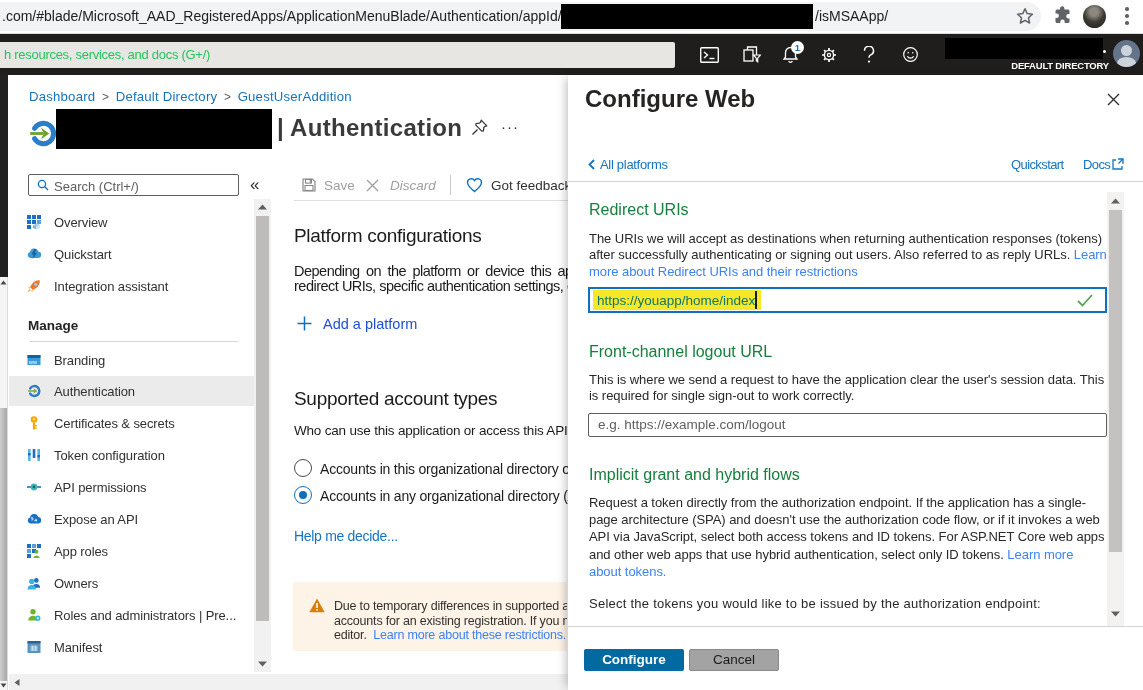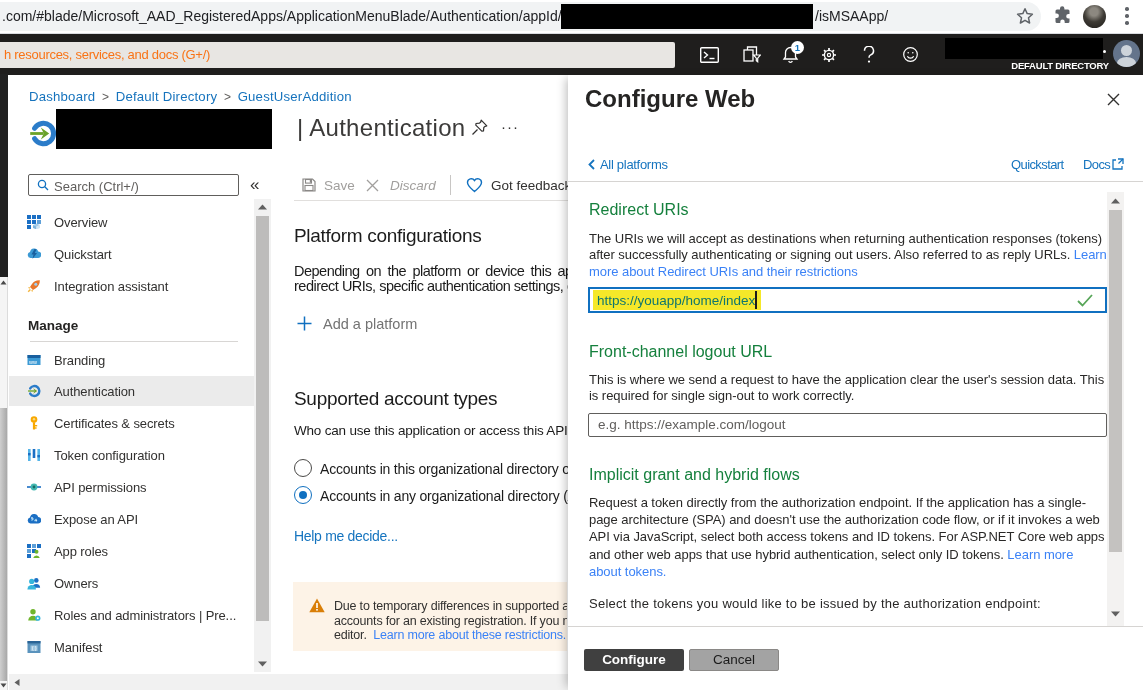--- a/index.html
+++ b/index.html
@@ -8,30 +8,30 @@
 .abs { position:absolute; }
 
 #browserbar { left:0; top:0; width:1143px; height:34px; background:#fff; border-bottom:1px solid #dadce0; }
 #pill { left:-24px; top:2px; width:1065px; height:29px; background:#f1f3f4; border-radius:15px; }
 #urltext { left:2px; top:0; height:33px; line-height:33px; font-size:14px; color:#202124; white-space:nowrap; }
 #urlredact { left:561px; top:4px; width:252px; height:25px; background:#000; }
 #url2 { left:815px; top:0; height:33px; line-height:33px; font-size:14px; color:#202124; }
 
 #azbar { left:0; top:34px; width:1143px; height:41px; background:#1f1e1d; }
 #azsearch { left:-8px; top:8px; width:683px; height:26px; background:#e8e6e3; border-radius:2px; }
-#azsearchtext { left:4px; top:8px; height:18px; line-height:26px; font-size:13px; letter-spacing:-0.28px; color:#f97316; }
+#azsearchtext { left:4px; top:8px; height:18px; line-height:26px; font-size:13px; letter-spacing:-0.28px; color:#22c55e; }
 #azredact { left:945px; top:4px; width:158px; height:21px; background:#000; }
 #azdot { left:1103px; top:16px; width:3px; height:3px; background:#fff; border-radius:50%; }
 #defdir { right:34px; top:26px; font-size:9.5px; font-weight:bold; color:#fff; letter-spacing:-0.2px; }
 
 #leftstrip { left:0; top:74px; width:8px; height:203px; background:#212121; }
 
 .crumb { font-size:13.2px; letter-spacing:0.2px; color:#1673bd; }
 .crumbsep { color:#605e5c; font-size:12px; }
-#title { font-size:24px; font-weight:400; letter-spacing:0.3px; color:#3b3a39;margin-left:20px; }
+#title { font-size:24px; font-weight:700; letter-spacing:0.3px; color:#3b3a39; }
 #blackname { left:56px; top:109px; width:216px; height:40px; background:#000; }
 
 #sidesearch { left:28px; top:174px; width:211px; height:22px; border:1px solid #605e5c; border-radius:2px; background:#fff; }
 #chev2 { left:250px; top:175px; font-size:17px; color:#323130; }
 .mi { position:absolute; left:54px; font-size:13px; letter-spacing:-0.1px; color:#323130; white-space:nowrap; }
 .mic { position:absolute; left:27px; width:14px; height:14px; }
 #authhl { left:9px; top:376px; width:248px; height:30px; background:#ebebeb; }
 #managehdr { left:28px; top:318px; font-size:13.5px; font-weight:bold; color:#252423; }
 #manageline { left:30px; top:341px; width:208px; height:1px; background:#d8d6d4; }
 
@@ -42,21 +42,21 @@
 
 #toolbar-rule { left:294px; top:200px; width:274px; height:1px; background:#e1dfdd; }
 .h2 { font-size:19px; letter-spacing:-0.3px; color:#1b1b1b; }
 .cbody { font-size:14.5px; color:#1b1b1b; }
 #warnbox { left:293px; top:582px; width:274px; height:69px; background:#fdf3e7; }
 
 #panel { left:568px; top:75px; width:575px; height:615px; background:#fff; box-shadow:-5px 0 9px -3px rgba(0,0,0,0.25); }
 .plink { color:#3b82f6; }
 .pbody { font-size:13px; letter-spacing:-0.05px; color:#292827; line-height:16.4px; }
 .ph { font-size:16px; color:#15803d; }
-#cfgbtn { left:584px; top:649px; width:100px; height:22px; background:#404040; border-radius:2px; color:#fff; font-size:13.5px; font-weight:bold; text-align:center; line-height:22px; }
+#cfgbtn { left:584px; top:649px; width:100px; height:22px; background:#0369a1; border-radius:2px; color:#fff; font-size:13.5px; font-weight:bold; text-align:center; line-height:22px; }
 #cancelbtn { left:689px; top:649px; width:90px; height:22px; background:#a3a3a3; border:1px solid #8a8886; border-radius:2px; color:#1b1b1b; font-size:13.5px; text-align:center; line-height:20px; }
 </style>
 </head>
 <body>
 
 <div class="abs" id="browserbar">
   <div class="abs" id="pill"></div>
   <div class="abs" id="urltext">.com/#blade/Microsoft_AAD_RegisteredApps/ApplicationMenuBlade/Authentication/appId/</div>
   <div class="abs" id="urlredact"></div>
   <div class="abs" id="url2">/isMSAApp/</div>
@@ -313,21 +313,21 @@
 <div class="abs" id="toolbar-rule"></div>
 
 <div id="centercontent">
   <div class="abs h2" style="left:294px;top:225px;">Platform configurations</div>
   <div class="abs" style="left:294px;top:264px;width:274px;height:34px;overflow:hidden;">
     <div class="cbody" style="line-height:15px;white-space:nowrap;word-spacing:2.8px;letter-spacing:-0.5px;">Depending on the platform or device this app<br><span style="word-spacing:0px">redirect URIs, specific authentication settings, or</span></div>
   </div>
   <svg class="abs" style="left:297px;top:316px" width="15" height="15" viewBox="0 0 15 15">
       <path d="M7.5 0.5 V14.5 M0.5 7.5 H14.5" stroke="#1070c0" stroke-width="1.5"></path>
     </svg>
-  <div class="abs" style="left:323px;top:316px;font-size:14.5px;color:#737373;">Add a platform</div>
+  <div class="abs" style="left:323px;top:316px;font-size:14.5px;color:#1d4ed8;">Add a platform</div>
   <div class="abs h2" style="left:294px;top:388px;">Supported account types</div>
   <div class="abs" style="left:294px;top:423px;font-size:13.5px;letter-spacing:-0.2px;color:#1b1b1b;width:274px;overflow:hidden;white-space:nowrap;">Who can use this application or access this API?</div>
   <div class="abs" style="left:294px;top:459px;width:18px;height:18px;border:1.4px solid #4b4a48;border-radius:50%;"></div>
   <div class="abs" style="left:320px;top:461px;font-size:14px;letter-spacing:-0.2px;color:#1b1b1b;width:248px;overflow:hidden;white-space:nowrap;">Accounts in this organizational directory only (Default Directory onl</div>
   <div class="abs" style="left:294px;top:486px;width:18px;height:18px;border:1.4px solid #1070c0;border-radius:50%;"></div>
   <div class="abs" style="left:299px;top:491px;width:8px;height:8px;background:#1070c0;border-radius:50%;"></div>
   <div class="abs" style="left:320px;top:488px;font-size:14px;letter-spacing:-0.2px;color:#1b1b1b;width:248px;overflow:hidden;white-space:nowrap;">Accounts in any organizational directory (Any Azure AD directory - M</div>
   <div class="abs" style="left:294px;top:528px;font-size:14px;letter-spacing:-0.3px;color:#1574bf;">Help me decide...</div>
 </div>
 

